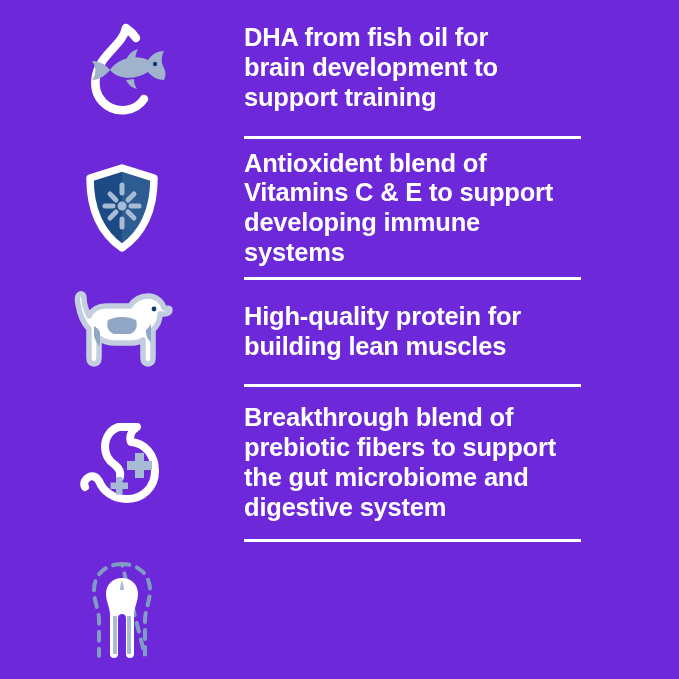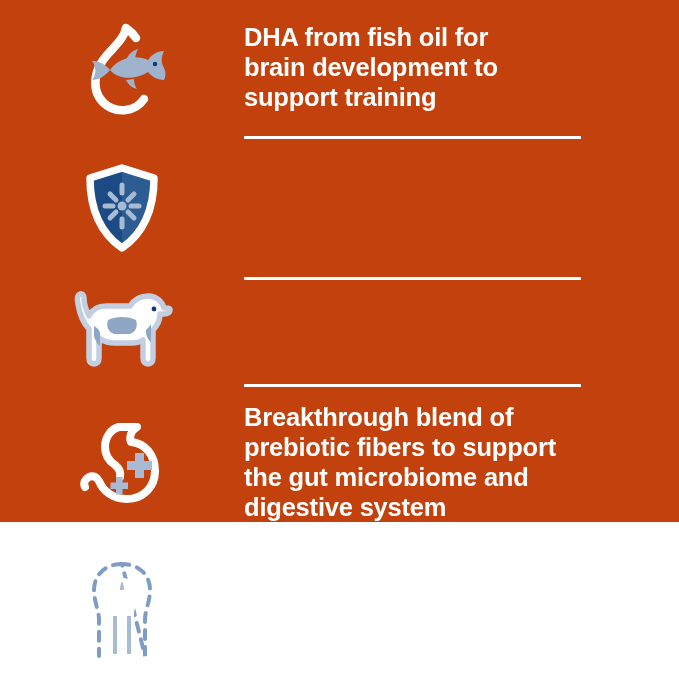--- a/index.html
+++ b/index.html
@@ -8,22 +8,22 @@
   }
   body {
     width: 679px;
     height: 679px;
     overflow: hidden;
     font-family: "Liberation Sans", sans-serif;
   }
   #panel {
     position: relative;
     width: 679px;
-    height: 522px;
-    background: #c2410c;
+    height: 679px;
+    background: #6d28d9;
     box-sizing: border-box;
   }
   .feature-list {
     position: absolute;
     left: 0;
     top: 0;
     width: 679px;
     height: 679px;
     display: flex;
     flex-direction: column;
@@ -132,20 +132,25 @@
               <line x1="52" y1="46" x2="60" y2="46"></line>
               <line x1="31" y1="34" x2="37" y2="40"></line>
               <line x1="49" y1="52" x2="55" y2="58"></line>
               <line x1="55" y1="34" x2="49" y2="40"></line>
               <line x1="37" y1="52" x2="31" y2="58"></line>
             </g>
             <circle cx="43" cy="46" r="4.5" fill="#a7bbd4"></circle>
           </svg>
         </span>
       </div>
+      <div class="text-cell">
+        <div class="feature-text">Antioxident blend of
+Vitamins C &amp; E to support
+developing immune systems</div>
+      </div>
     </div>
 
     <div class="divider-row">
       <div class="divider-spacer"></div>
       <div class="divider-line"></div>
     </div>
 
     <div class="feature-row row-3">
       <div class="icon-cell">
         <span>
@@ -159,20 +164,24 @@
                      C100 22 97 22 94 22 Z" fill="#ffffff" stroke="#c3cfe0" stroke-width="5.5" stroke-linejoin="round"></path>
 
             <path d="M38 34 C46 30 58 30 66 34 C68 40 66 46 60 48 L44 48 C38 46 36 40 38 34 Z" fill="#8fa6c4"></path>
             <path d="M24 40 C27 42 30 44 30 48 L30 60 C27 58 25 54 24 50 Z" fill="#8fa6c4"></path>
             <path d="M76 44 C78 42 80 40 81 38 L81 56 C78 54 76 50 76 46 Z" fill="#8fa6c4"></path>
 
             <circle cx="84" cy="23" r="2.4" fill="#0c3b75"></circle>
           </svg>
         </span>
       </div>
+      <div class="text-cell">
+        <div class="feature-text">High-quality protein for
+building lean muscles</div>
+      </div>
     </div>
 
     <div class="divider-row">
       <div class="divider-spacer"></div>
       <div class="divider-line"></div>
     </div>
 
     <div class="feature-row row-4">
       <div class="icon-cell">
         <span>

